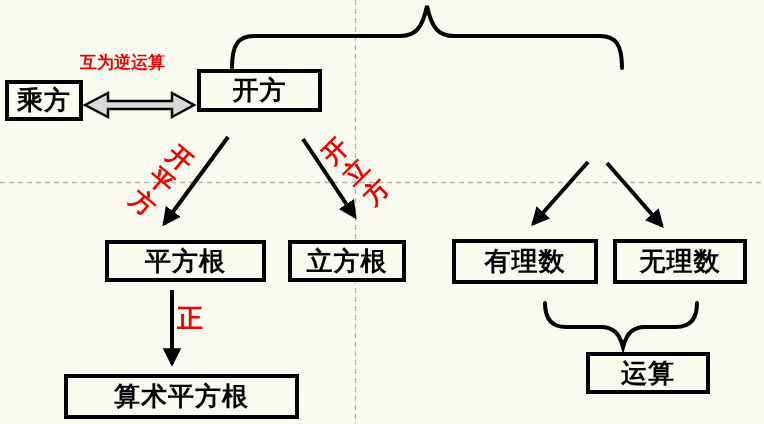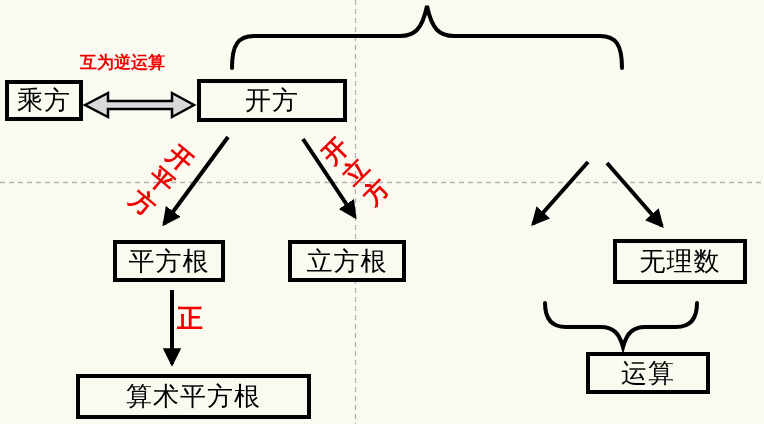--- a/index.html
+++ b/index.html
@@ -18,21 +18,21 @@
   }
   .node {
     position: absolute;
     z-index: 2;
     border: 4px solid #000;
     background: #fbfaf1;
     display: flex;
     align-items: center;
     justify-content: center;
     font-size: 26px;
-    font-weight: normal;
+    font-weight: bold;
     color: #000;
     box-sizing: border-box;
     letter-spacing: 1px;
     white-space: nowrap;
   }
   .red-label {
     position: absolute;
     z-index: 3;
     color: #ee0000;
     font-weight: bold;
@@ -73,27 +73,27 @@
     letter-spacing: 0px;
     white-space: nowrap;
     text-shadow:
       1.5px 1.5px 0 #ffffff,
       -1px -1px 0 #ffffff,
       1px -1px 0 #ffffff,
       -1px 1px 0 #ffffff;
   }
   
   .n-chengfang   { left: 5px;   top: 80px;  width: 78px;  height: 41px; }
-  .n-kaifang     { left: 197px; top: 79px;  width: 150px; height: 43px; }
+  .n-kaifang     { left: 197px; top: 69px;  width: 125px; height: 43px; }
   .n-shishu      { left: 535px; top: 80px;  width: 130px; height: 43px; }
-  .n-pingfanggen { left: 113px; top: 240px; width: 112px; height: 42px; }
+  .n-pingfanggen { left: 105px; top: 240px; width: 161px; height: 42px; }
   .n-lifanggen   { left: 288px; top: 240px; width: 118px; height: 42px; }
   .n-youlishu    { left: 452px; top: 239px; width: 146px; height: 45px; }
   .n-wulishu     { left: 613px; top: 239px; width: 134px; height: 45px; }
-  .n-suanshu     { left: 76px;  top: 374px; width: 235px; height: 45px; }
+  .n-suanshu     { left: 64px;  top: 374px; width: 235px; height: 45px; }
   .n-yunsuan     { left: 586px; top: 352px; width: 124px; height: 42px; }
 </style>
 </head>
 <body>
 
 <div class="stage">
 
   <svg class="lines" width="764" height="424" viewBox="0 0 764 424">
     <defs>
       <marker id="ah" viewBox="0 0 10 10" refX="8.5" refY="5" markerWidth="4.6" markerHeight="4.6" orient="auto-start-reverse">
@@ -116,20 +116,21 @@
     <line x1="303" y1="139" x2="355" y2="217" stroke="#000" stroke-width="4" marker-end="url(#ah)"></line>
     <line x1="588" y1="162" x2="533" y2="224" stroke="#000" stroke-width="4" marker-end="url(#ah)"></line>
     <line x1="607" y1="163" x2="662" y2="226" stroke="#000" stroke-width="4" marker-end="url(#ah)"></line>
     <line x1="172" y1="290" x2="172" y2="364" stroke="#000" stroke-width="4" marker-end="url(#ah)"></line>
   </svg>
 
   <div class="node n-chengfang">乘方</div>
   <div class="node n-kaifang">开方</div>
   <div class="node n-pingfanggen">平方根</div>
   <div class="node n-lifanggen">立方根</div>
+  <div class="node n-youlishu">有理数</div>
   <div class="node n-wulishu">无理数</div>
   <div class="node n-suanshu">算术平方根</div>
   <div class="node n-yunsuan">运算</div>
 
   <div class="red-label inverse-label">互为逆运算</div>
   <div class="red-label rot-chars rot-left">
       <span>开</span>
       <span>平</span>
       <span>方</span>
     </div>

